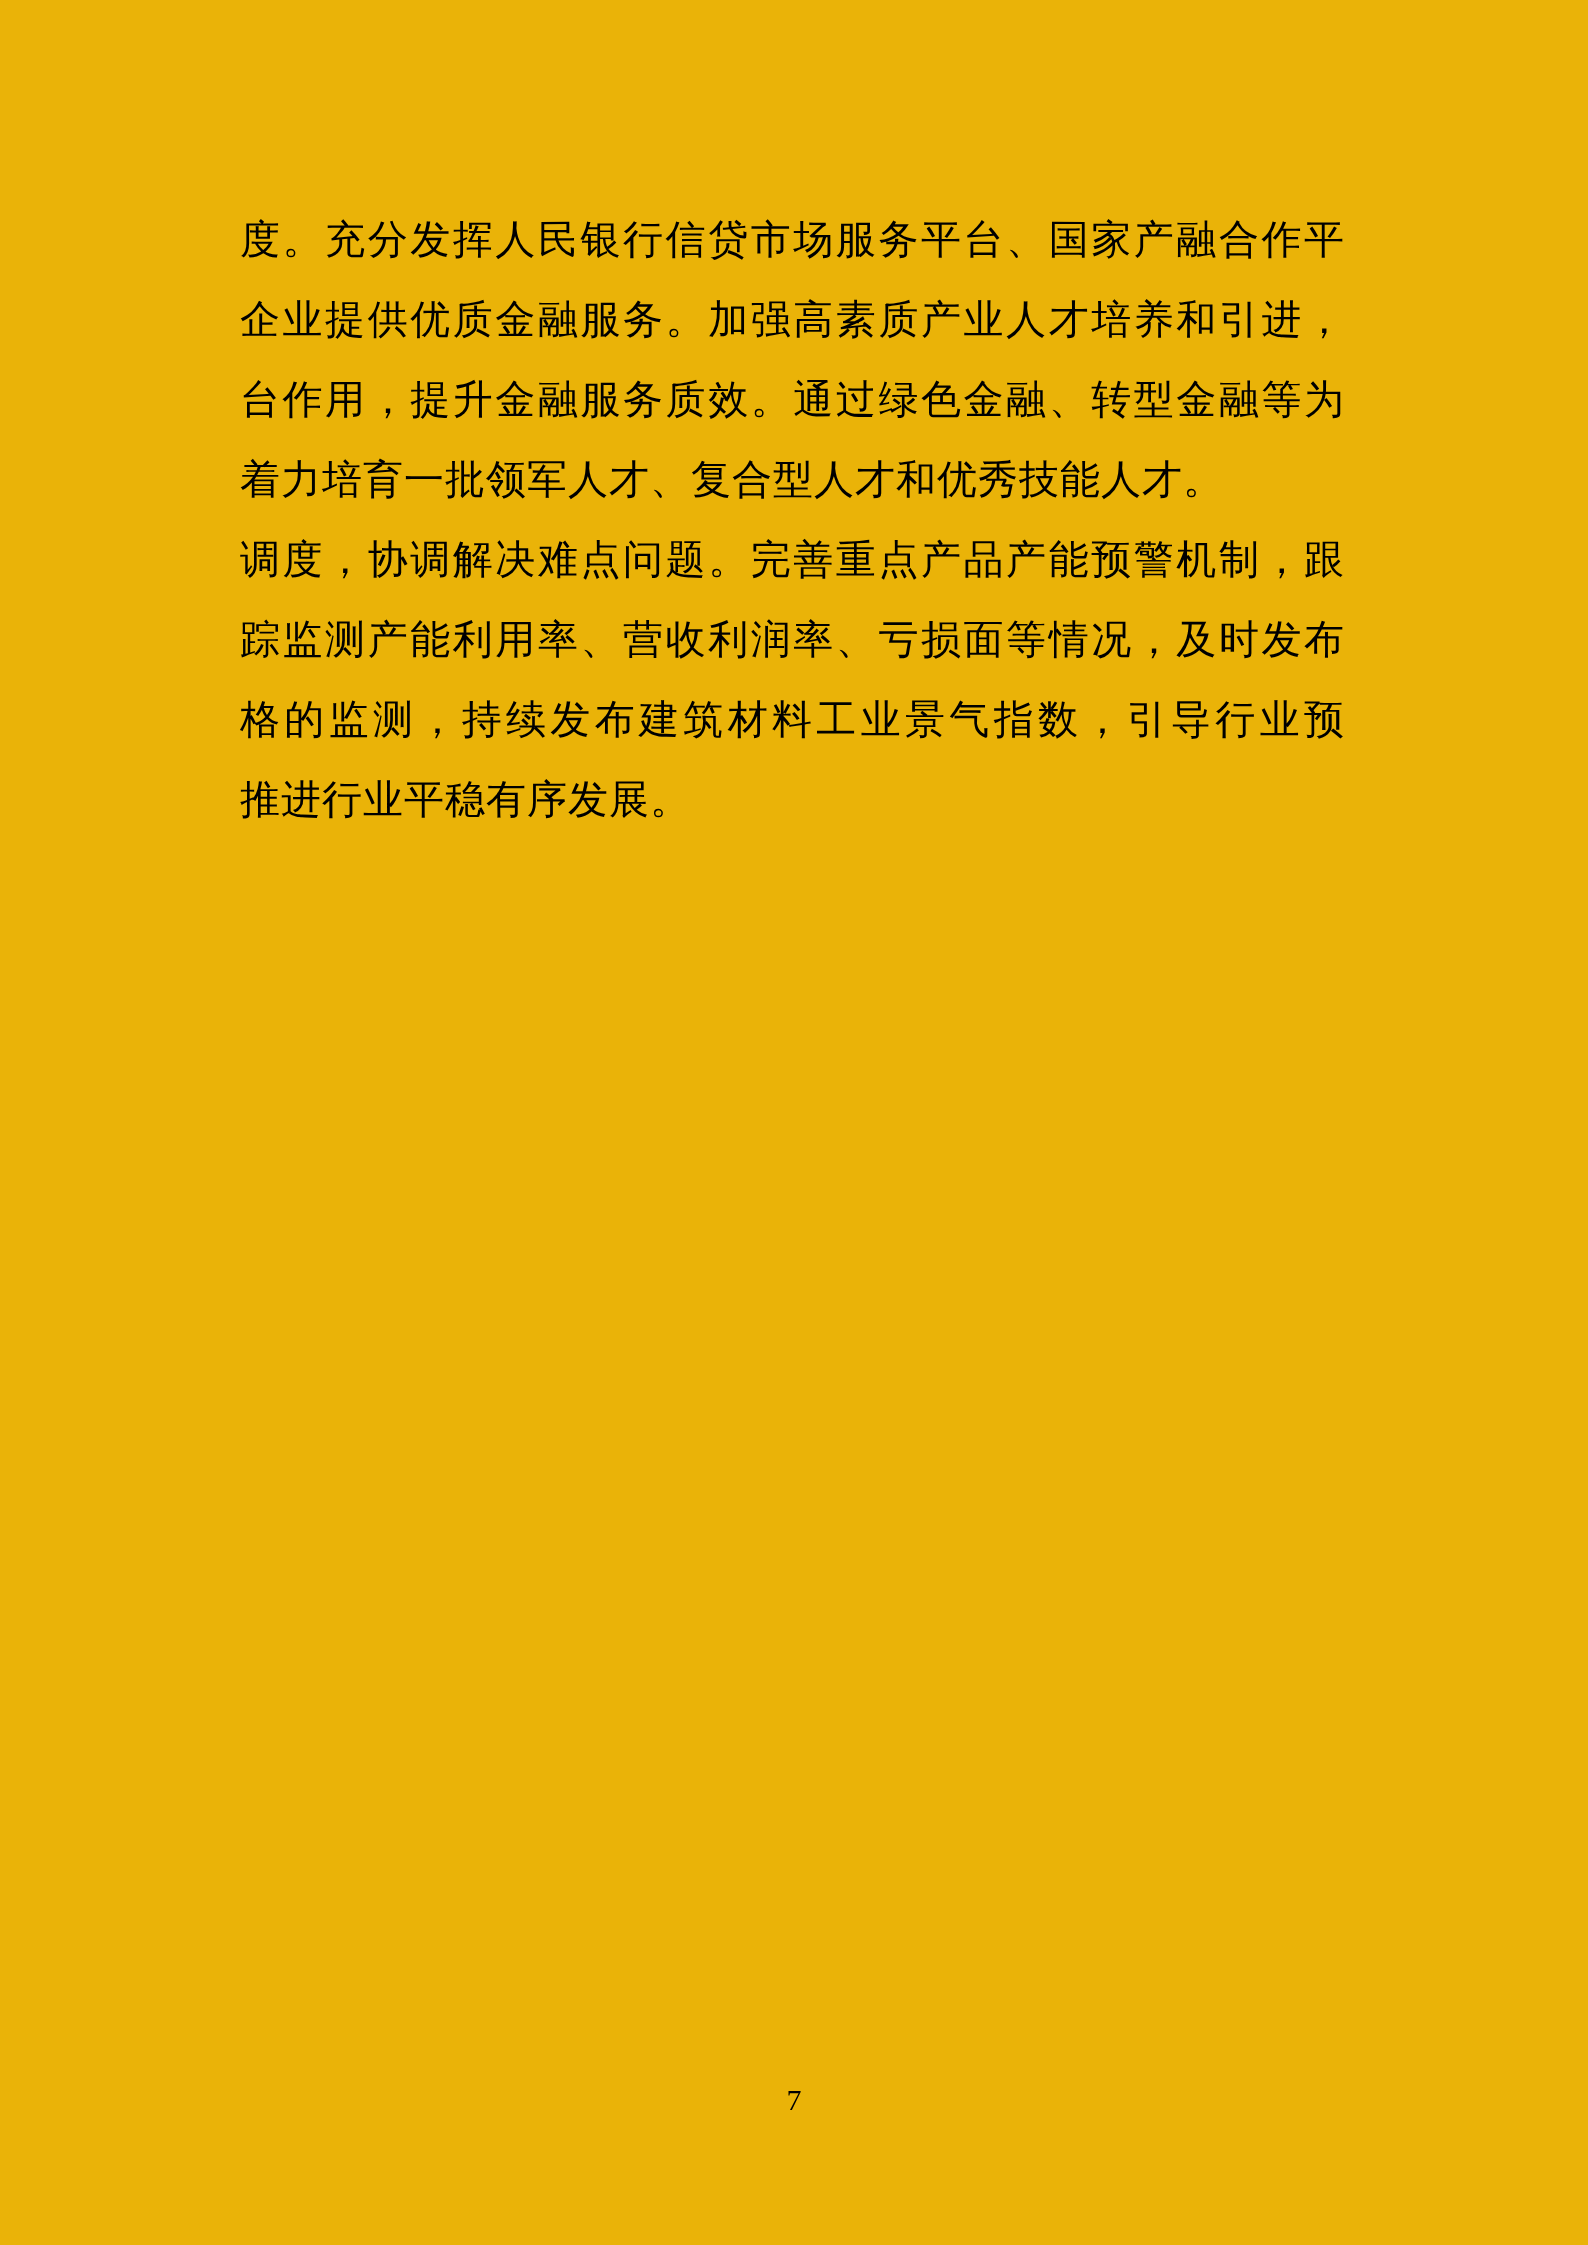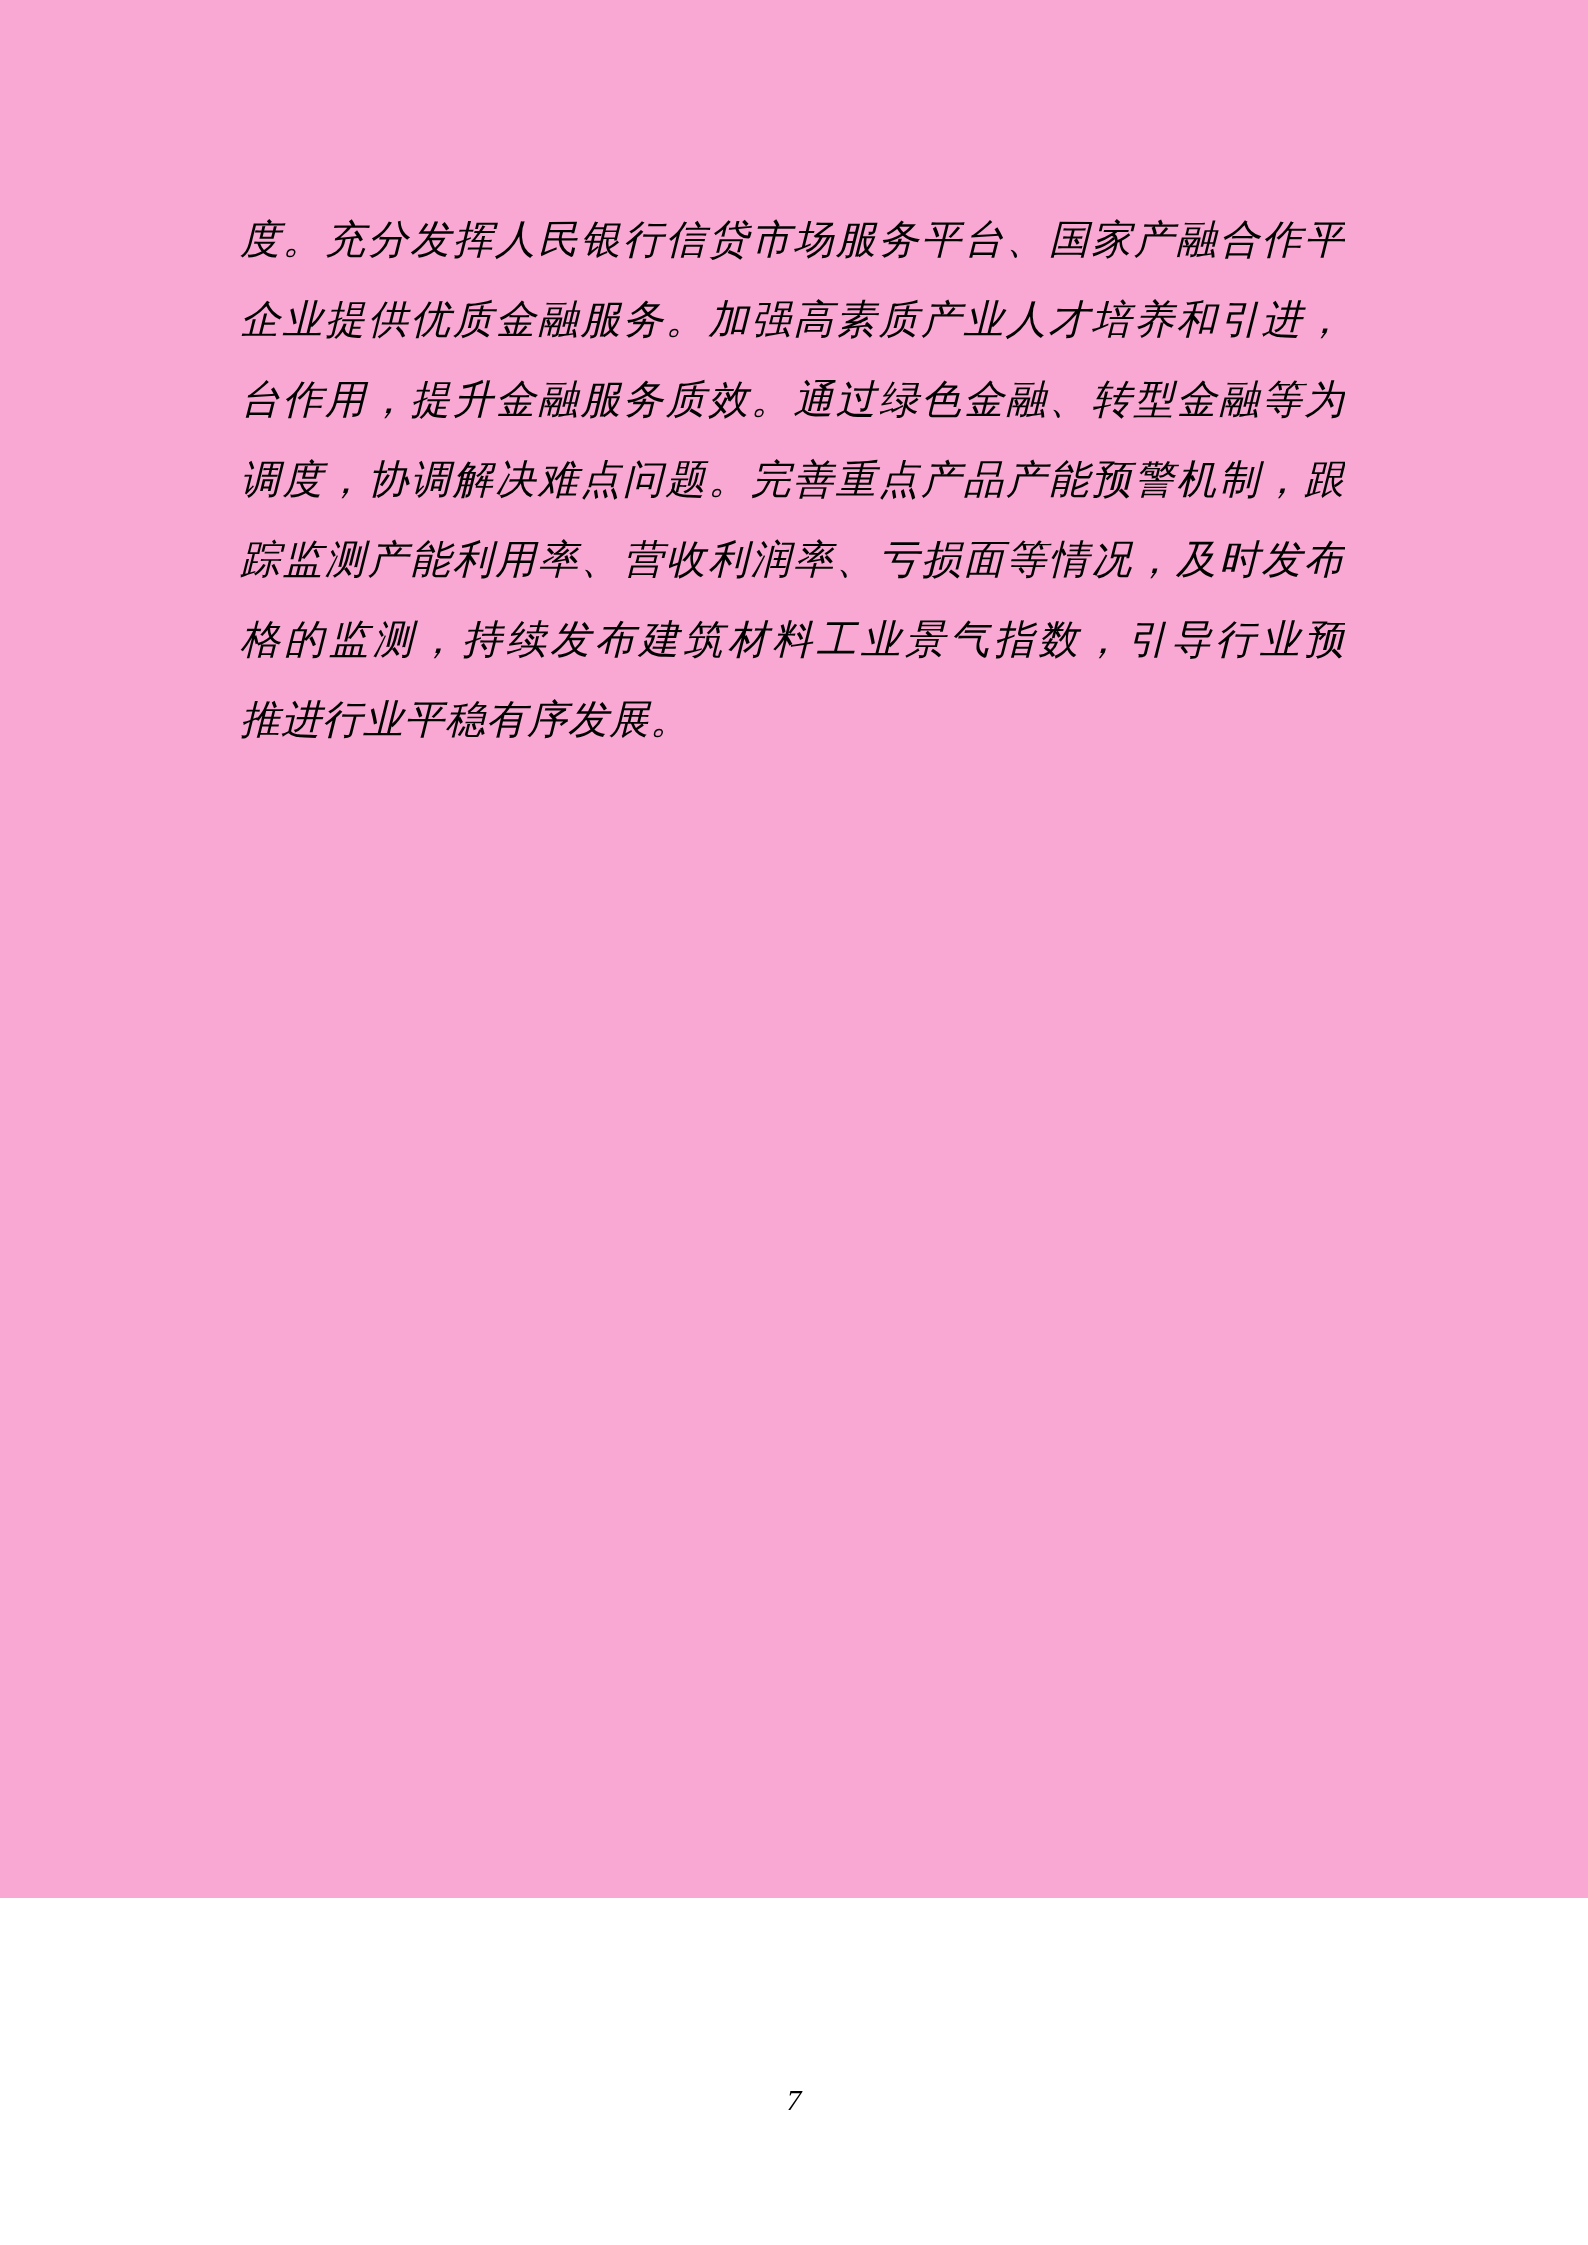--- a/index.html
+++ b/index.html
@@ -13,23 +13,22 @@
     color: #000000;
     font-family: "Liberation Serif", "DejaVu Serif", serif;
     position: relative;
     overflow: hidden;
   }
   .page {
     position: absolute;
     left: 0;
     top: 0;
     width: 1588px;
-    height: 1898px;
-    background: #f9a8d4;
-    font-style: italic;
+    height: 2245px;
+    background: #eab308;
   }
   .text-block {
     position: absolute;
     left: 240px;
     top: 200px;
     width: 1105px;
   }
   .line {
     height: 80px;
     line-height: 80px;
@@ -72,20 +71,21 @@
 <div class="page">
 
   <div class="text-block">
 
     <div class="line justified"><span>度。充分发挥人民银行信贷市场服务平台、国家产融合作平</span></div>
 
     <div class="line justified"><span>企业提供优质金融服务。加强高素质产业人才培养和引进，</span></div>
 
     <div class="line justified"><span>台作用，提升金融服务质效。通过绿色金融、转型金融等为</span></div>
 
+    <div class="line para-end"><span>着力培育一批领军人才、复合型人才和优秀技能人才。</span></div>
 
 
     <div class="line justified"><span>调度，协调解决难点问题。完善重点产品产能预警机制，跟</span></div>
 
     <div class="line justified"><span>踪监测产能利用率、营收利润率、亏损面等情况，及时发布</span></div>
 
 
     <div class="line justified"><span>格的监测，持续发布建筑材料工业景气指数，引导行业预期，</span></div>
 
     <div class="line para-end"><span>推进行业平稳有序发展。</span></div>

